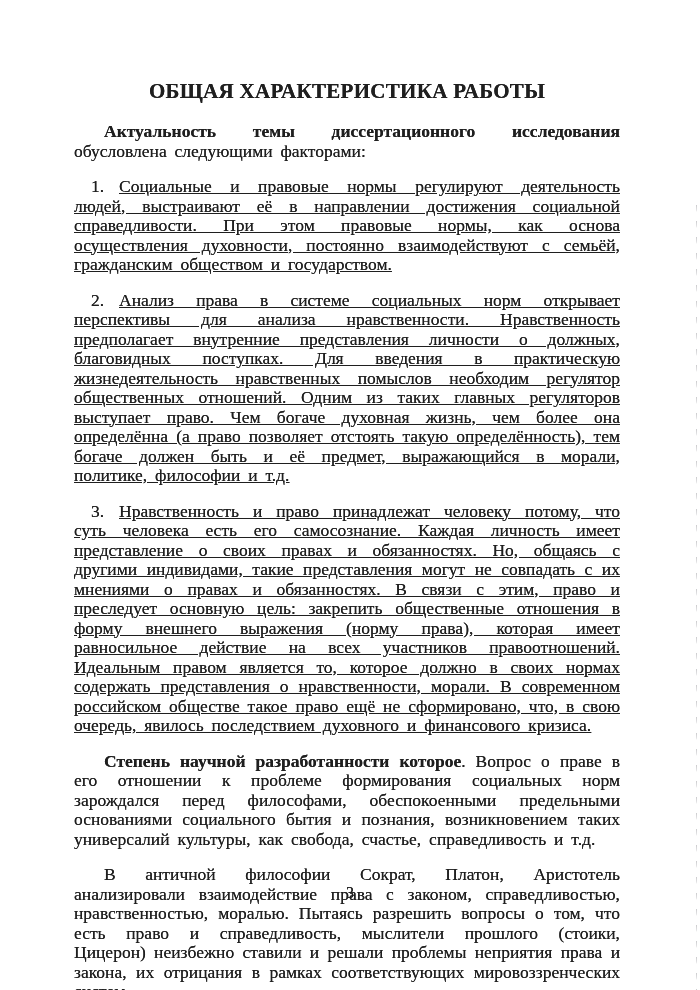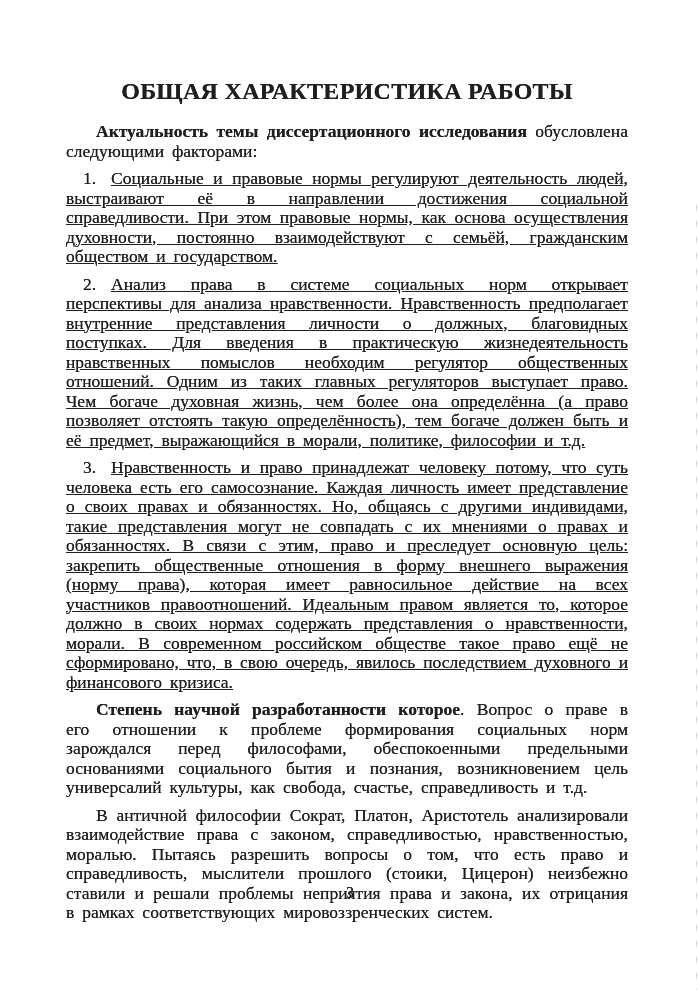--- a/index.html
+++ b/index.html
@@ -22,28 +22,28 @@
   }
   .content {
     position: absolute;
     left: 58px;
     top: 80px;
     width: 578px;
   }
   .doc-title {
     margin: 0 0 20px 0;
     text-align: center;
-    font-size: 24px;
+    font-size: 21px;
     font-weight: bold;
     letter-spacing: 0.3px;
     line-height: 22px;
     text-shadow: 0 0 0.35px #222;
   }
   .para {
-    margin: 8px;
+    margin: 16px;
     font-size: 17.5px;
     line-height: 19.5px;
     text-align: justify;
     word-spacing: 3.5px;
     text-shadow: 0 0 0.35px #333;
   }
   .para.indent {
     text-indent: 30px;
   }
   .para.num-para {
@@ -93,21 +93,21 @@
     <h1 class="doc-title">ОБЩАЯ ХАРАКТЕРИСТИКА РАБОТЫ</h1>
 
     <p class="para indent"><b>Актуальность темы диссертационного исследования</b><span> обусловлена следующими факторами:</span></p>
 
     <p class="para num-para"><span class="num-label">1.</span><span>Социальные и правовые нормы регулируют деятельность людей, выстраивают её в направлении достижения социальной справедливости. При этом правовые нормы, как основа осуществления духовности, постоянно взаимодействуют с семьёй, гражданским обществом и государством.</span></p>
 
     <p class="para num-para"><span class="num-label">2.</span><span>Анализ права в системе социальных норм открывает перспективы для анализа нравственности. Нравственность предполагает внутренние представления личности о должных, благовидных поступках. Для введения в практическую жизнедеятельность нравственных помыслов необходим регулятор общественных отношений. Одним из таких главных регуляторов выступает право. Чем богаче духовная жизнь, чем более она определённа (а право позволяет отстоять такую определённость), тем богаче должен быть и её предмет, выражающийся в морали, политике, философии и т.д.</span></p>
 
     <p class="para num-para"><span class="num-label">3.</span><span>Нравственность и право принадлежат человеку потому, что суть человека есть его самосознание. Каждая личность имеет представление о своих правах и обязанностях. Но, общаясь с другими индивидами, такие представления могут не совпадать с их мнениями о правах и обязанностях. В связи с этим, право и преследует основную цель: закрепить общественные отношения в форму внешнего выражения (норму права), которая имеет равносильное действие на всех участников правоотношений. Идеальным правом является то, которое должно в своих нормах содержать представления о нравственности, морали. В современном российском обществе такое право ещё не сформировано, что, в свою очередь, явилось последствием духовного и финансового кризиса.</span></p>
 
-    <p class="para indent"><b>Степень научной разработанности которое</b><span>. Вопрос о праве в его отношении к проблеме формирования социальных норм зарождался перед философами, обеспокоенными предельными основаниями социального бытия и познания, возникновением цель универсалий культуры, как свобода, счастье, справедливость и т.д.</span></p>
+    <p class="para indent"><b>Степень научной разработанности которое</b><span>. Вопрос о праве в его отношении к проблеме формирования социальных норм зарождался перед философами, обеспокоенными предельными основаниями социального бытия и познания, возникновением таких универсалий культуры, как свобода, счастье, справедливость и т.д.</span></p>
 
     <p class="para indent"><span>В античной философии Сократ, Платон, Аристотель анализировали взаимодействие права с законом, справедливостью, нравственностью, моралью. Пытаясь разрешить вопросы о том, что есть право и справедливость, мыслители прошлого (стоики, Цицерон) неизбежно ставили и решали проблемы неприятия права и закона, их отрицания в рамках соответствующих мировоззренческих систем.</span></p>
 
 
   </div>
 
   <div class="page-number">3</div>
 
   <div class="scan-artifact"></div>
 

